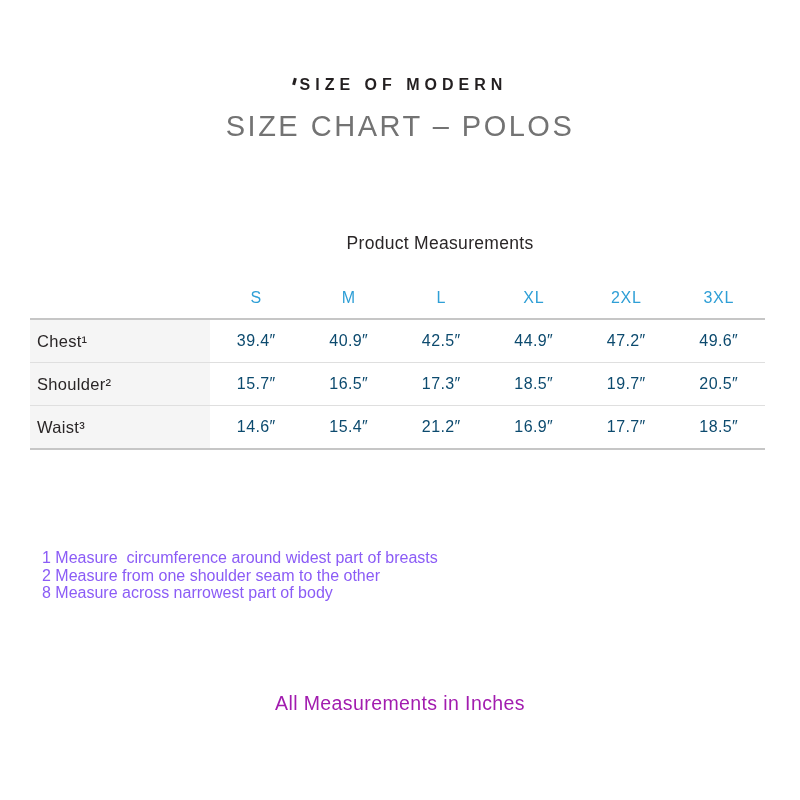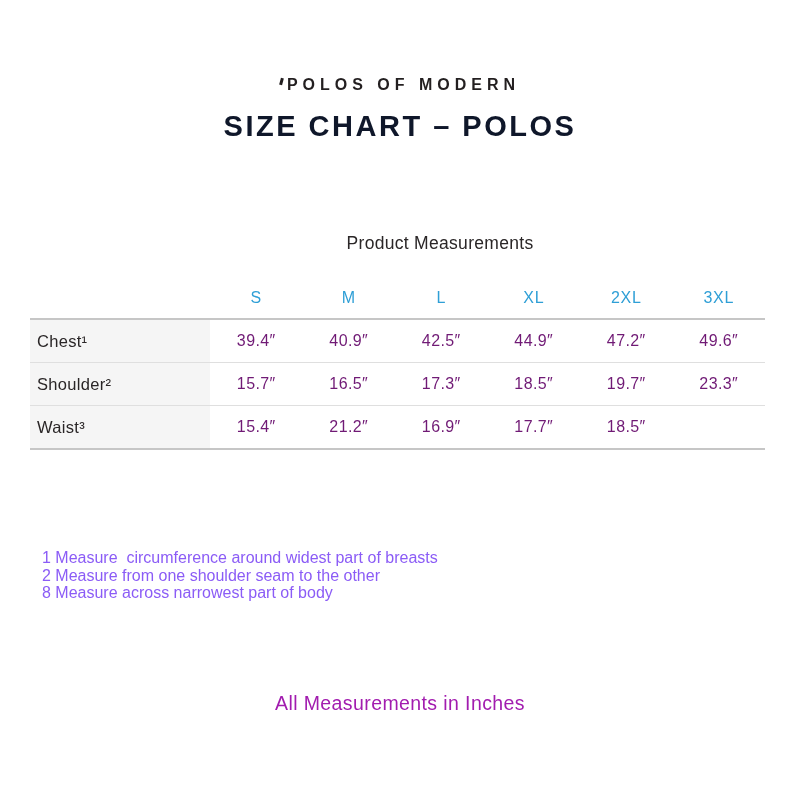--- a/index.html
+++ b/index.html
@@ -42,23 +42,23 @@
 
   
   .title {
     position: absolute;
     top: 110px;
     left: 0;
     width: 100%;
     margin: 0;
     text-align: center;
     font-size: 29px;
-    font-weight: 700;
+    font-weight: 400;
     letter-spacing: 2.5px;
-    color: #0f172a;
+    color: #737373;
     white-space: nowrap;
   }
 
   
   .table-title {
     position: absolute;
     top: 233px;
     left: 0;
     width: 100%;
     text-align: center;
@@ -108,21 +108,21 @@
     font-size: 16.5px;
     letter-spacing: 0.3px;
     color: #2a2627;
   }
   .val-cell {
     display: flex;
     align-items: center;
     justify-content: center;
     font-size: 16px;
     letter-spacing: 0.4px;
-    color: #701a75;
+    color: #0c4a6e;
   }
 
   
   .footnotes {
     position: absolute;
     left: 42px;
     top: 549px;
     font-size: 16px;
     line-height: 17.5px;
     color: #8b5cf6;
@@ -140,21 +140,21 @@
     letter-spacing: 0.4px;
     color: #a21caf;
   }
 </style>
 </head>
 <body>
 
 <div class="canvas">
 
   <div class="brand">
-    <span class="tick"></span><span>POLOS OF MODERN</span>
+    <span class="tick"></span><span>SIZE OF MODERN</span>
   </div>
 
   <h1 class="title">SIZE CHART – POLOS</h1>
 
   <div class="table-title">Product Measurements</div>
 
   <div class="size-table">
     <div class="header-row">
       <div class="corner-cell"></div>
       <div class="col-h">S</div>
@@ -177,25 +177,26 @@
         <div class="val-cell">49.6″</div>
       </div>
 
       <div class="t-row">
         <div class="label-cell">Shoulder²</div>
         <div class="val-cell">15.7″</div>
         <div class="val-cell">16.5″</div>
         <div class="val-cell">17.3″</div>
         <div class="val-cell">18.5″</div>
         <div class="val-cell">19.7″</div>
-        <div class="val-cell">23.3″</div>
+        <div class="val-cell">20.5″</div>
       </div>
 
       <div class="t-row">
         <div class="label-cell">Waist³</div>
+        <div class="val-cell">14.6″</div>
         <div class="val-cell">15.4″</div>
         <div class="val-cell">21.2″</div>
         <div class="val-cell">16.9″</div>
         <div class="val-cell">17.7″</div>
         <div class="val-cell">18.5″</div>
       </div>
 
     </div>
   </div>
 

